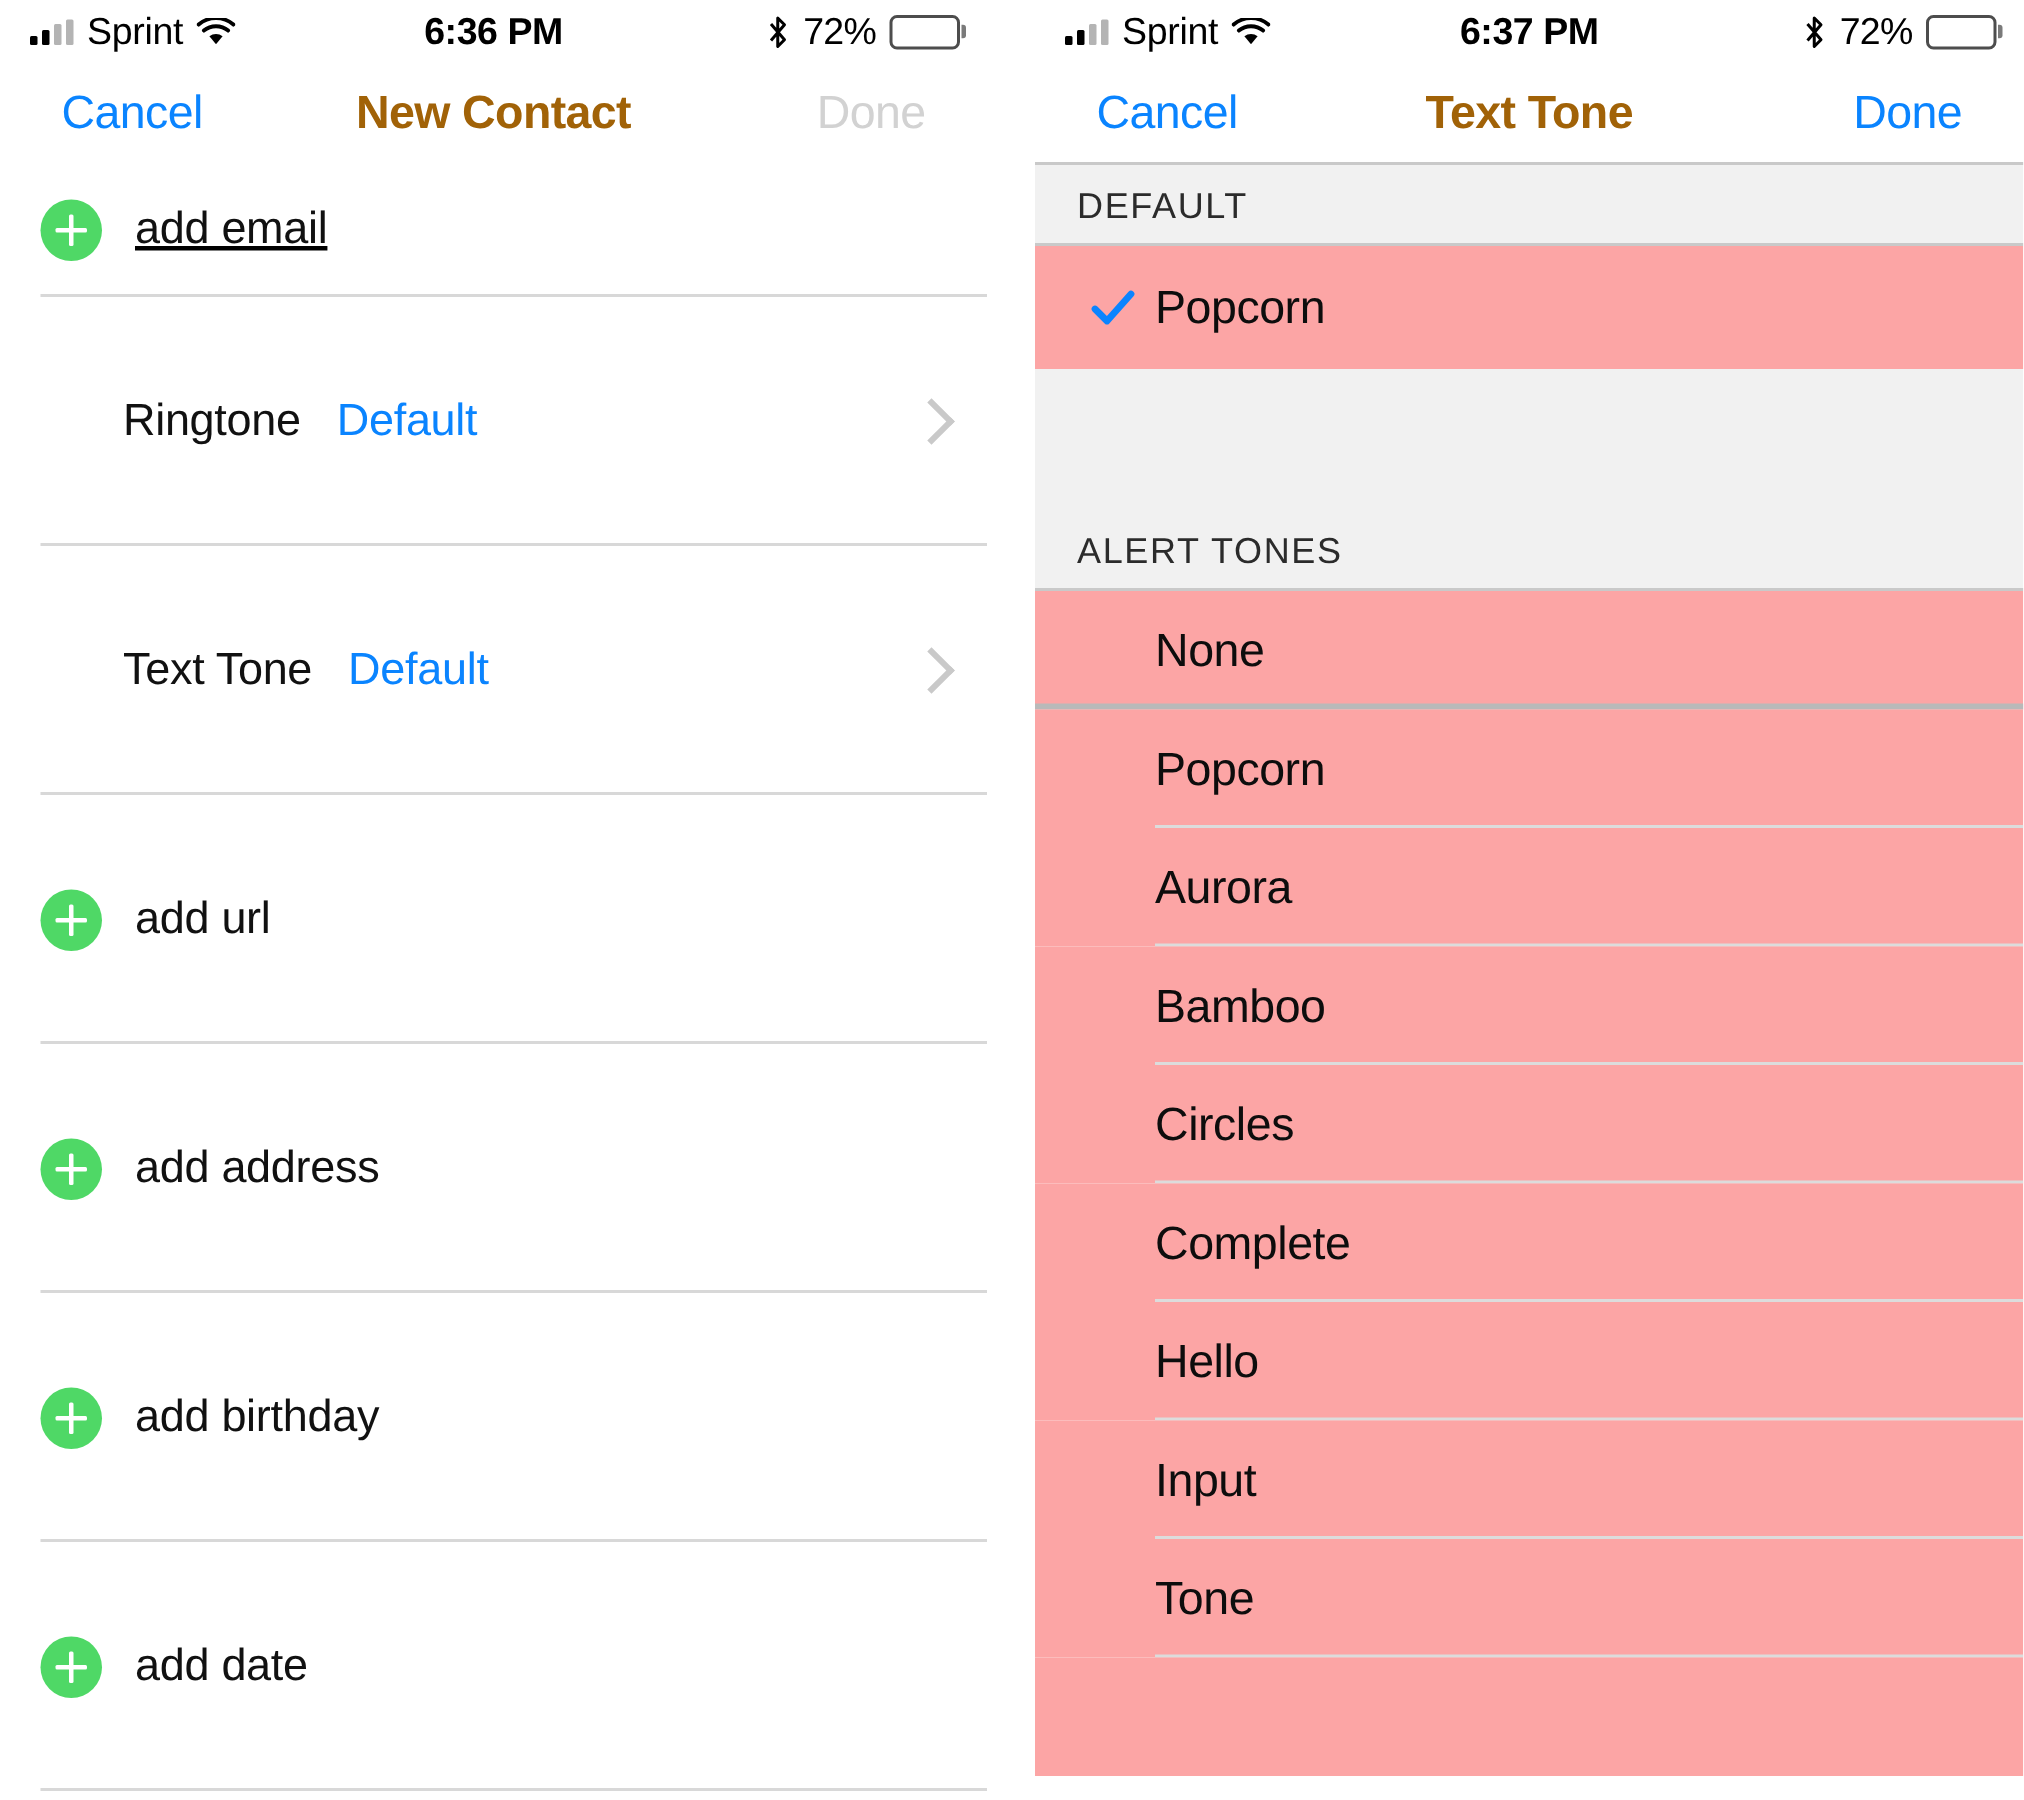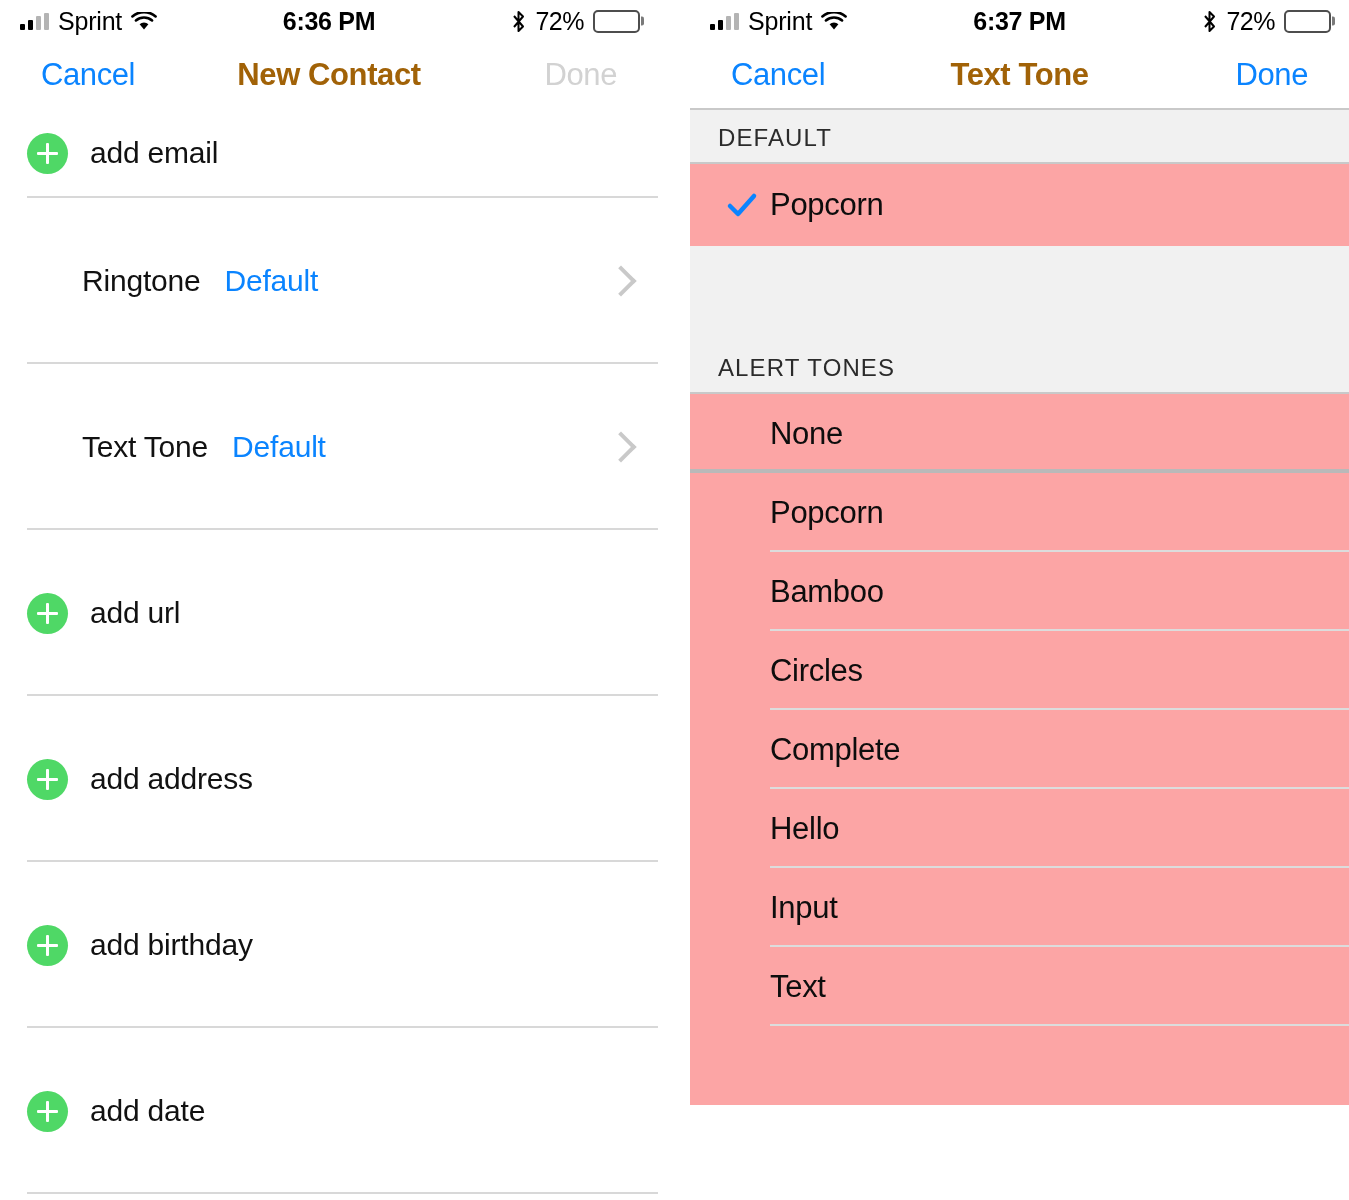--- a/index.html
+++ b/index.html
@@ -171,21 +171,21 @@
     content: "";
     position: absolute;
     top: 3px; left: 0;
     width: 18px; height: 18px;
     border-right: 4px solid #c9c9c9;
     border-top: 4px solid #c9c9c9;
     transform: rotate(45deg);
   }
 
   
-  .form-row.first { height: 90px; }
+  .form-row.first { height: 90px; text-decoration: underline; }
   .form-row.first .hairline { bottom: 0; }
 
   
   .section-header {
     background: #f1f1f1;
     border-top: 2px solid #c9c9c9;
     border-bottom: 2px solid #c9c9c9;
     display: flex;
     align-items: flex-end;
     padding: 0 0 10px 28px;
@@ -389,41 +389,45 @@
 
       <div class="tone-item">
         <span class="label">None</span>
         <span class="sep full"></span>
       </div>
       <div class="tone-item">
         <span class="label">Popcorn</span>
         <span class="sep"></span>
       </div>
       <div class="tone-item">
+        <span class="label">Aurora</span>
+        <span class="sep"></span>
+      </div>
+      <div class="tone-item">
         <span class="label">Bamboo</span>
         <span class="sep"></span>
       </div>
       <div class="tone-item">
         <span class="label">Circles</span>
         <span class="sep"></span>
       </div>
       <div class="tone-item">
         <span class="label">Complete</span>
         <span class="sep"></span>
       </div>
       <div class="tone-item">
         <span class="label">Hello</span>
         <span class="sep"></span>
       </div>
       <div class="tone-item">
         <span class="label">Input</span>
         <span class="sep"></span>
       </div>
       <div class="tone-item">
-        <span class="label">Text</span>
+        <span class="label">Tone</span>
         <span class="sep"></span>
       </div>
       <div class="tone-item">
         
         
       </div>
 
     </div>
   </div>
 

